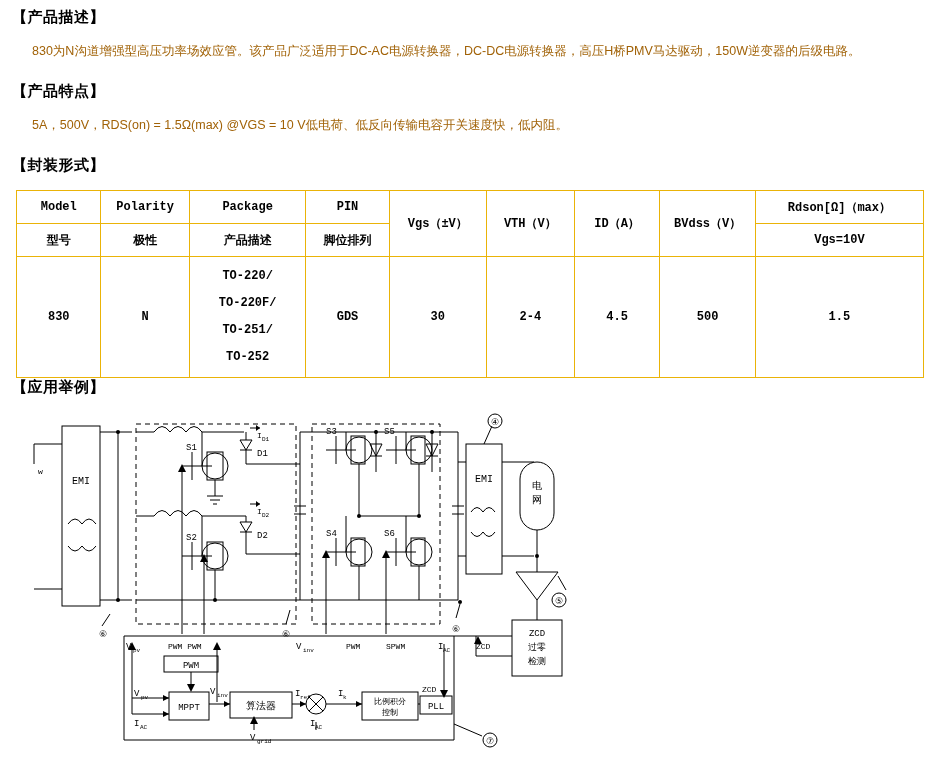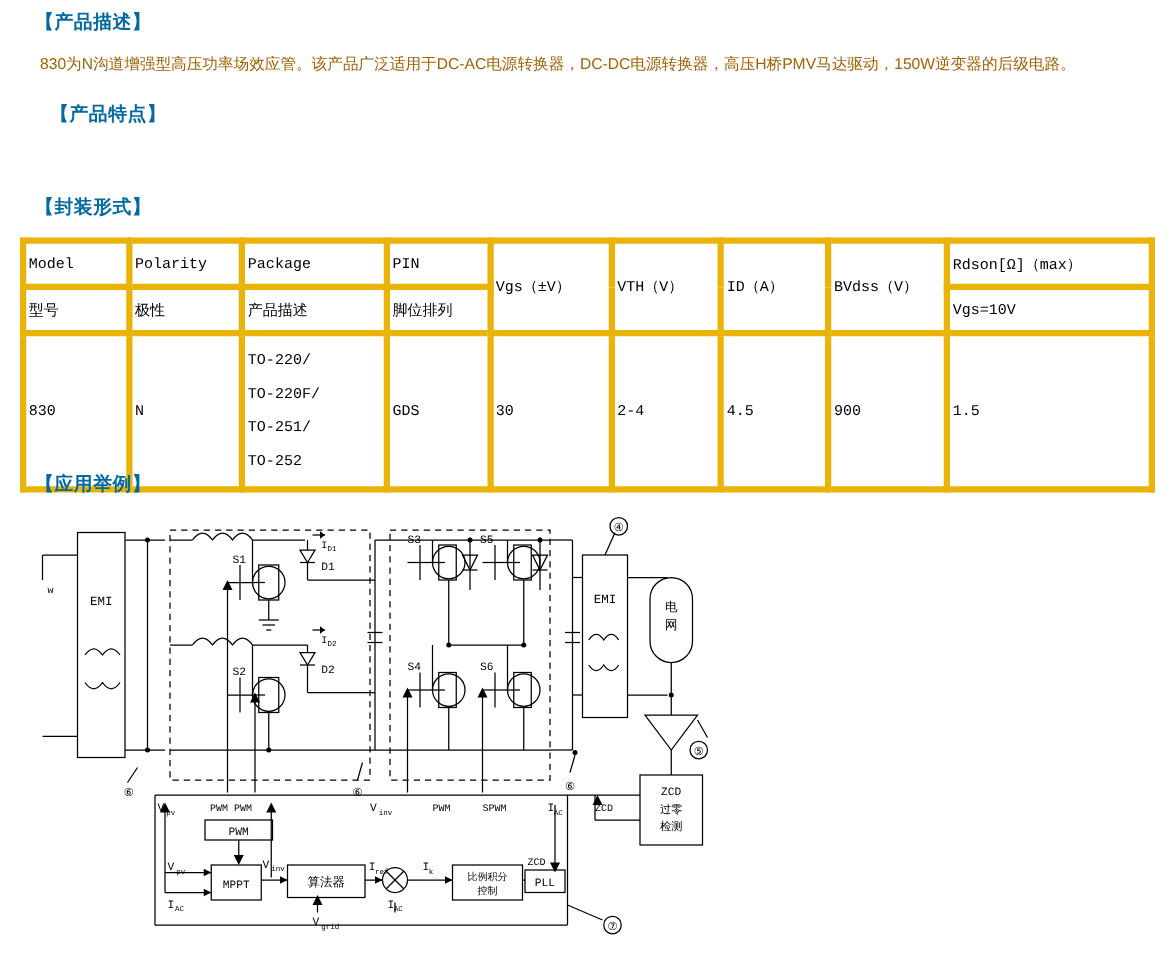--- a/index.html
+++ b/index.html
@@ -15,28 +15,28 @@
     position: relative;
     overflow: hidden;
   }
   .page {
     position: relative;
     width: 940px;
     height: 767px;
     padding: 0;
   }
   .section-head {
-    color: #0369a1;
+    color: #000000;
     font-weight: bold;
     font-size: 15px;
-    margin: 0 0 0 28px;
+    margin: 0 0 0 12px;
     letter-spacing: 0.5px;
   }
   .head-1 { position: absolute; left: 0; top: 8px; }
-  .head-2 { position: absolute; left: 12px; top: 82px; }
+  .head-2 { position: absolute; left: 0; top: 82px; }
   .head-3 { position: absolute; left: 0; top: 156px; }
   .head-4 { position: absolute; left: 0; top: 378px; }
 
   .para {
     position: absolute;
     font-size: 12.5px;
     font-family: "Liberation Sans", sans-serif;
     color: #a16207;
     line-height: 1.5;
   }
@@ -47,23 +47,25 @@
   table.params {
     position: absolute;
     left: 16px;
     top: 190px;
     width: 908px;
     border-collapse: collapse;
     font-family: "Liberation Mono", monospace;
     font-size: 12px;
   }
   table.params td {
-    border: 5px solid #eab308;
+    border: 1px solid #eab308;
+    text-align: center;
     vertical-align: middle;
     padding: 3px 2px;
+    font-weight: bold;
   }
   table.params td.hdr { height: 26px; }
   table.params td.pkgcell {
     line-height: 2.25;
     padding: 6px 2px;
   }
   .colw-model { width: 84px; }
   .colw-pol   { width: 86px; }
   .colw-pkg   { width: 118px; }
   .colw-pin   { width: 84px; }
@@ -85,20 +87,21 @@
 </style>
 </head>
 <body>
 
 <div class="page">
 
   <div class="section-head head-1">【产品描述】</div>
   <div class="para para-desc">830为N沟道增强型高压功率场效应管。该产品广泛适用于DC-AC电源转换器，DC-DC电源转换器，高压H桥PMV马达驱动，150W逆变器的后级电路。</div>
 
   <div class="section-head head-2">【产品特点】</div>
+  <div class="para para-feat">5A，500V，RDS(on) = 1.5Ω(max) @VGS = 10 V低电荷、低反向传输电容开关速度快，低内阻。</div>
 
   <div class="section-head head-3">【封装形式】</div>
 
   <table class="params">
     <tbody>
         <tr>
       <td class="hdr colw-model">Model</td>
       <td class="hdr colw-pol">Polarity</td>
       <td class="hdr colw-pkg">Package</td>
       <td class="hdr colw-pin">PIN</td>
@@ -121,21 +124,21 @@
       <td class="pkgcell">
         <div>TO-220/</div>
         <div>TO-220F/</div>
         <div>TO-251/</div>
         <div>TO-252</div>
       </td>
       <td>GDS</td>
       <td>30</td>
       <td>2-4</td>
       <td>4.5</td>
-      <td>900</td>
+      <td>500</td>
       <td>1.5</td>
     </tr>
   </tbody>
     </table>
 
   <div class="section-head head-4">【应用举例】</div>
 
   <div class="schem">
     <svg width="912" height="350" viewBox="0 0 912 350" xmlns="http://www.w3.org/2000/svg">
       <g fill="none" stroke="#000" stroke-width="1" font-family="Liberation Mono, monospace" font-size="9">

